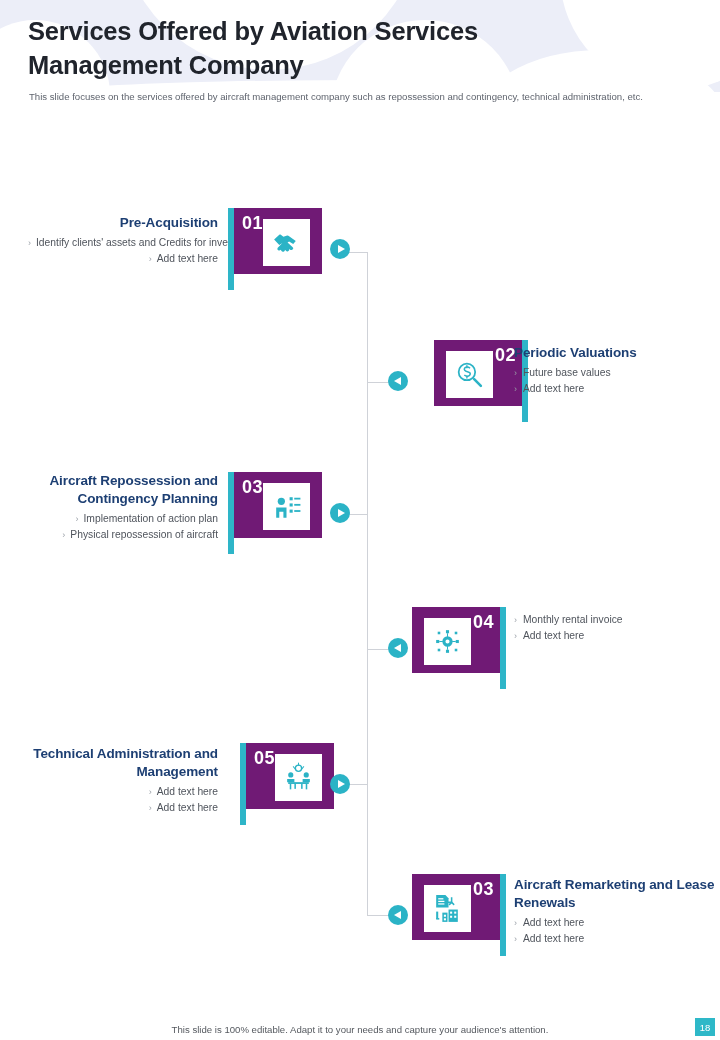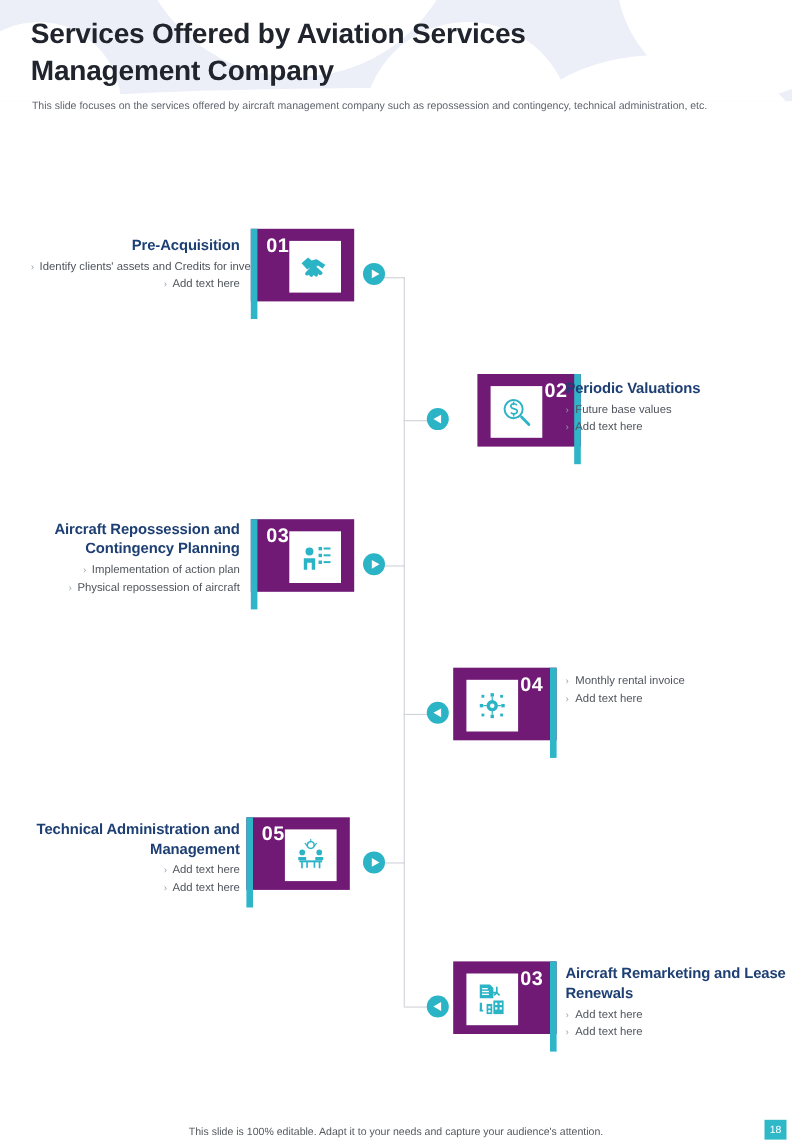--- a/index.html
+++ b/index.html
@@ -250,21 +250,21 @@
 </div>
 
 <div class="row" style="top:743px;">
   <div class="txt left" style="left:14px; top:2px; width:204px;">
     <h3>Technical Administration and Management</h3>
     <ul>
       <li><span class="chev">›</span><span>Add text here</span></li>
       <li><span class="chev">›</span><span>Add text here</span></li>
     </ul>
   </div>
-  <div class="card" style="left:224px;">
+  <div class="card" style="left:240px;">
     <div class="accent left"></div>
     <div class="num left">05</div>
     <div class="iconbox br">
       <svg viewBox="0 0 64 64" fill="#2bb3c6" aria-hidden="true">
         <circle cx="32" cy="14" r="6" fill="none" stroke="#2bb3c6" stroke-width="2.5"></circle>
         <path d="M26 16l-4-5M38 16l4-5M32 8V4" stroke="#2bb3c6" stroke-width="2" stroke-linecap="round"></path>
         <circle cx="17" cy="27" r="5"></circle>
         <circle cx="47" cy="27" r="5"></circle>
         <path d="M10 35h14v6H10zM40 35h14v6H40z"></path>
         <rect x="12" y="41" width="40" height="3.5"></rect>

